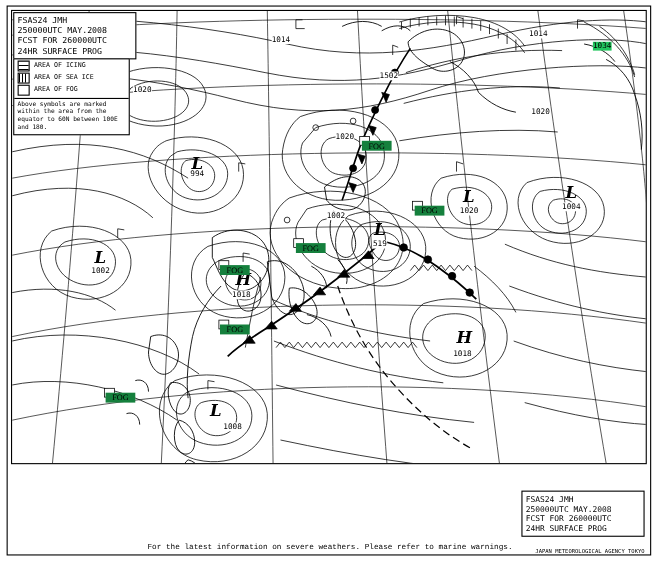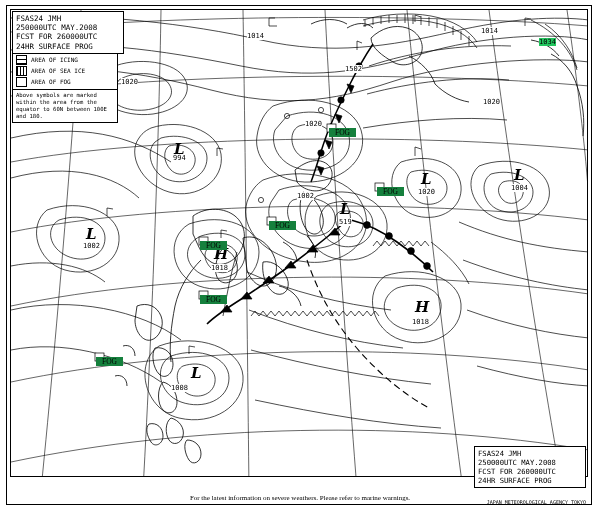--- a/index.html
+++ b/index.html
@@ -1,34 +1,34 @@
 <!DOCTYPE html>
 <html><head>
 <meta charset="utf-8">
 <style>
   html,body{margin:0;padding:0;background:#ffffff;}
   body{width:600px;height:512px;overflow:hidden;font-family:"Liberation Sans",sans-serif;}
   #chart{position:relative;width:600px;height:512px;background:#ffffff;}
   .frame{position:absolute;left:6px;top:5px;width:586px;height:500px;border:1px solid #000;box-sizing:border-box;}
-  .inner{position:absolute;left:10px;top:9px;width:578px;height:468px;border:1px solid #000;box-sizing:border-box;overflow:hidden;background:#fff;}
+  .inner{position:absolute;left:10px;top:9px;width:578px;height:413px;border:1px solid #000;box-sizing:border-box;overflow:hidden;background:#fff;}
   svg{position:absolute;left:0;top:0;}
   .hdr{position:absolute;left:12px;top:11px;width:104px;border:1px solid #000;background:#fff;padding:2px 3px;
        font-family:"DejaVu Sans Mono",monospace;font-size:7.5px;line-height:9.2px;letter-spacing:0px;}
   .legend{position:absolute;left:12px;top:53px;width:104px;border:1px solid #000;background:#fff;
           font-family:"DejaVu Sans Mono",monospace;font-size:6px;line-height:8px;}
   .legrow{display:flex;align-items:center;padding:1px 3px 0 3px;}
   .swatch{width:9px;height:8px;border:1px solid #000;margin-right:4px;flex:0 0 auto;background:#fff;}
   .sw-ice{background:repeating-linear-gradient(90deg,#000 0 1px,#fff 1px 3px);}
   .sw-icing{background:
       repeating-linear-gradient(0deg,#000 0 1px,#fff 1px 4px);}
   .legnote{border-top:1px solid #000;margin-top:2px;padding:2px 3px;font-size:5.6px;line-height:7px;}
   .tagbr{position:absolute;right:14px;bottom:24px;width:104px;border:1px solid #000;background:#fff;padding:2px 3px;
        font-family:"DejaVu Sans Mono",monospace;font-size:7.2px;line-height:9px;}
   .footer{position:absolute;left:0;right:0;bottom:10px;text-align:center;
-       font-family:Liberation Serif, serif;font-size:7px;color:#000;}
+       font-family:Liberation Mono, monospace;font-size:7px;color:#000;}
   .credit{position:absolute;right:14px;bottom:7px;font-family:"DejaVu Sans Mono",monospace;font-size:5px;}
   .lbl{position:absolute;font-family:"DejaVu Sans Mono",monospace;font-size:7px;color:#000;white-space:nowrap;}
   .bigL{position:absolute;font-family:"DejaVu Serif",serif;font-size:15px;font-weight:bold;font-style:italic;}
   .bigH{position:absolute;font-family:"DejaVu Serif",serif;font-size:15px;font-weight:bold;font-style:italic;}
   .fogtxt{position:absolute;font-family:Liberation Serif, serif;font-size:7.5px;background:#15803d;padding:0 6px;}
 </style>
 </head>
 <body>
 
 <div id="chart">
@@ -249,21 +249,21 @@
     <div class="lbl" style="left:472px;top:88px;background:#fff;">1020</div>
     <div class="lbl" style="left:294px;top:110px;background:#fff;">1020</div>
     <div class="lbl" style="left:162px;top:144px;background:#fff;">994</div>
     <div class="lbl" style="left:500px;top:174px;background:#fff;text-align:center;">1004</div>
     <div class="lbl" style="left:407px;top:178px;background:#fff;">1020</div>
     <div class="lbl" style="left:286px;top:182px;background:#fff;">1002</div>
     <div class="lbl" style="left:328px;top:208px;background:#fff;">519</div>
     <div class="lbl" style="left:72px;top:232px;background:#fff;">1002</div>
     <div class="lbl" style="left:200px;top:254px;background:#fff;">1018</div>
     <div class="lbl" style="left:401px;top:308px;background:#fff;">1018</div>
-    <div class="lbl" style="left:160px;top:374px;background:#fff;">1008</div>
+    <div class="lbl" style="left:192px;top:374px;background:#fff;">1008</div>
 
     <div class="bigL" style="left:163px;top:130px;">L</div>
     <div class="bigL" style="left:75px;top:215px;">L</div>
     <div class="bigH" style="left:203px;top:235px;">H</div>
     <div class="bigL" style="left:329px;top:190px;">L</div>
     <div class="bigL" style="left:180px;top:354px;">L</div>
     <div class="bigH" style="left:404px;top:288px;">H</div>
     <div class="bigL" style="left:503px;top:156px;">L</div>
     <div class="bigL" style="left:410px;top:160px;">L</div>
 

